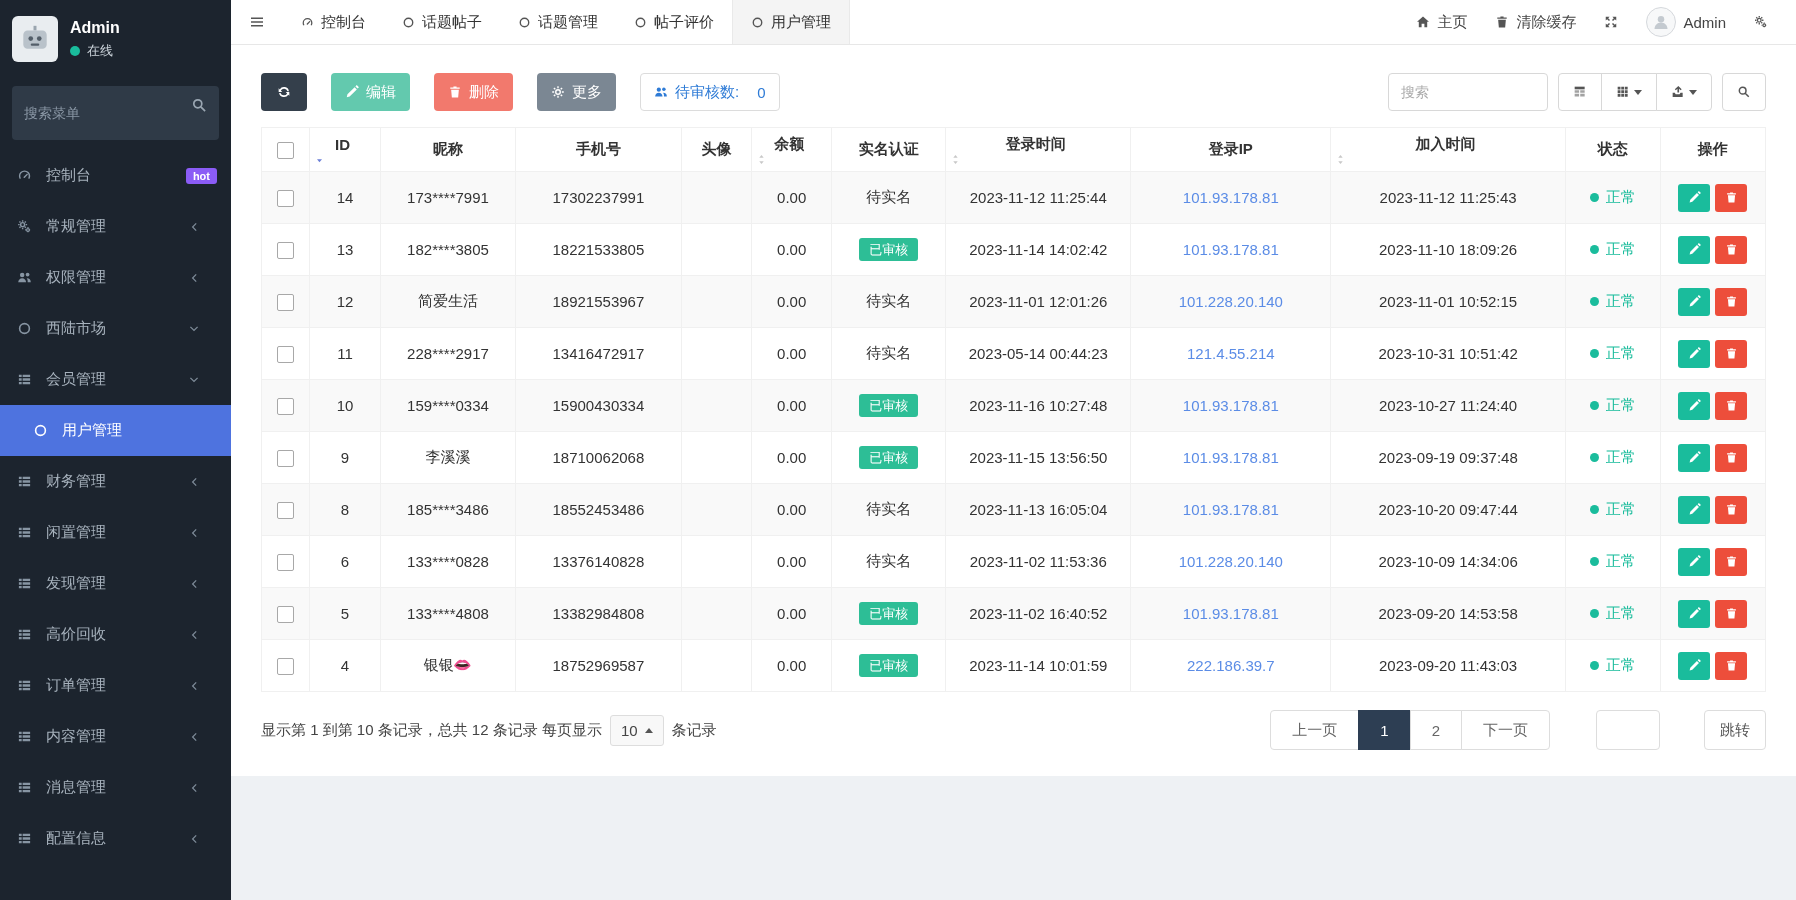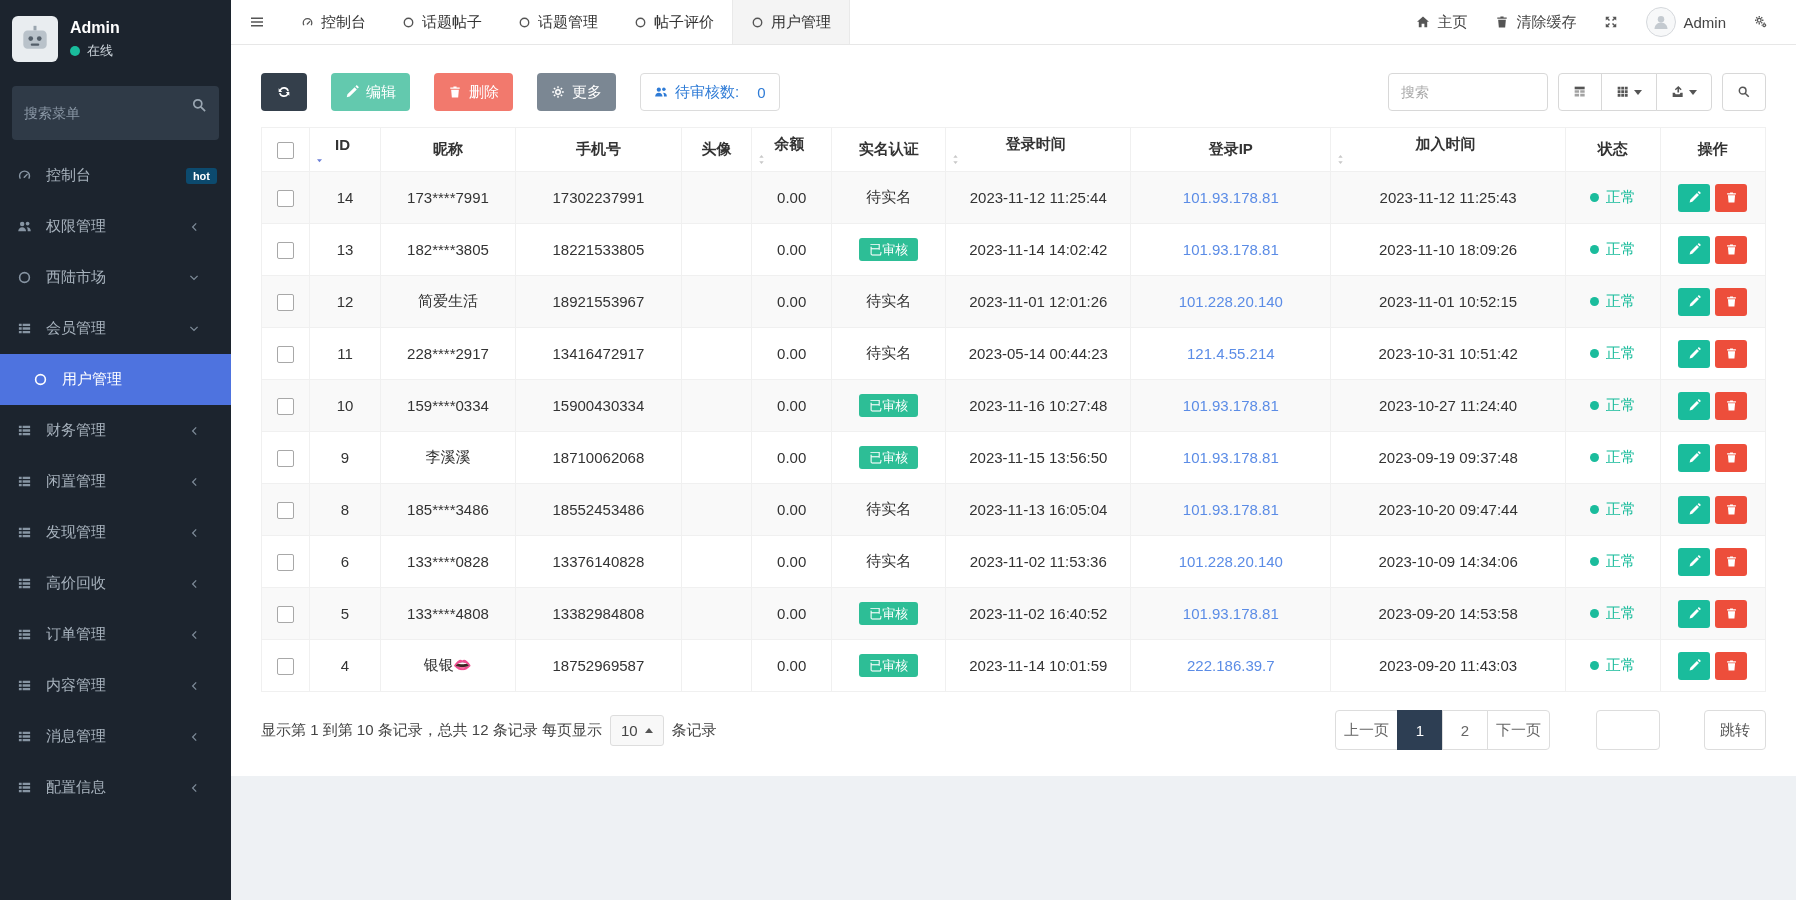--- a/index.html
+++ b/index.html
@@ -23,21 +23,21 @@
   .side-search input::placeholder { color:#8a97a5; }
   .side-search .ic { position:absolute; right:12px; top:11px; color:#9aa6b2; font-size:16px; }
   .menu { list-style:none; margin-top:10px; }
   .menu li { height:51px; display:flex; align-items:center; padding:0 14px 0 17px; cursor:pointer; font-size:15px; color:#a7b2bd; }
   .menu li .ic { font-size:15px; margin-right:11px; color:#8795a3; width:18px; text-align:center; }
   .menu li .lbl { flex:1; }
   .menu li .chev { font-size:12px; color:#7d8a97; }
   .menu li.sub { padding-left:33px; }
   .menu li.active { background:#4e73df; color:#fff; }
   .menu li.active .ic { color:#fff; }
-  .badge-hot { background:#0c4a6e; color:#fff; font-size:11px; font-weight:bold; padding:2px 7px; border-radius:3px; }
+  .badge-hot { background:#8b5cf6; color:#fff; font-size:11px; font-weight:bold; padding:2px 7px; border-radius:3px; }
 
   
   .main { flex:1; display:flex; flex-direction:column; height:100%; }
   .navbar { height:45px; background:#fff; border-bottom:1px solid #e7e7e7; display:flex; align-items:stretch; }
   .nav-left { display:flex; align-items:stretch; flex:1; }
   .hamburger { display:flex; align-items:center; padding:0 18px; color:#555; cursor:pointer; font-size:16px; }
   .nav-tab { display:flex; align-items:center; gap:7px; padding:0 18px; color:#333; cursor:pointer; font-size:15px; }
   .nav-tab .ic { color:#555; font-size:13px; display:flex; }
   .nav-tab.active { background:#f4f4f4; border-left:1px solid #e9e9e9; border-right:1px solid #e9e9e9; }
   .nav-right { display:flex; align-items:center; padding-right:14px; }
@@ -88,21 +88,21 @@
   .st-normal .dot { width:9px; height:9px; }
   .op-btn { width:32px; height:28px; border:none; border-radius:3px; color:#fff; display:inline-flex; align-items:center; justify-content:center; cursor:pointer; font-size:13px; }
   .op-edit { background:#1abc9c; margin-right:5px; }
   .op-del { background:#ed4e3b; }
 
   
   .pagination { display:flex; align-items:center; margin-top:18px; color:#444; font-size:15px;gap:36px; }
   .pg-summary { flex:1; display:flex; align-items:center; gap:8px; }
   .page-size { border:1px solid #ddd; border-radius:3px; padding:6px 10px; display:inline-flex; align-items:center; gap:7px; cursor:pointer; background:#f8f8f8; color:#444; }
   .pg-controls { display:flex; align-items:center; }
-  .pg-btn { min-width:46px; height:40px; padding:0 8px; background:#fff; border:1px solid #ddd; color:#666; font-size:15px; display:inline-flex; align-items:center; justify-content:center; cursor:pointer; margin-left:-1px; font-family:inherit; }
+  .pg-btn { min-width:46px; height:40px; padding:0 21px; background:#fff; border:1px solid #ddd; color:#666; font-size:15px; display:inline-flex; align-items:center; justify-content:center; cursor:pointer; margin-left:-1px; font-family:inherit; }
   .pg-btn:first-child { border-radius:4px 0 0 4px; margin-left:0; }
   .pg-btn.last { border-radius:0 4px 4px 0; }
   .pg-btn.active { background:#2d3e53; border-color:#2d3e53; color:#fff; }
   .jump-input { width:64px; height:40px; border:1px solid #ddd; border-radius:4px; margin-left:10px; outline:none; padding:0 8px; font-family:inherit; }
   .btn-jump { height:40px; padding:0 15px; background:#fff; border:1px solid #ddd; border-radius:4px; color:#555; font-size:15px; margin-left:8px; cursor:pointer; font-family:inherit; }
 
   .ic svg { width:1em; height:1em; fill:currentColor; display:block; }
 </style>
 </head>
 <body>
@@ -140,20 +140,40 @@
     <ul class="menu" id="side-menu">
         <li>
           <span class="ic">
             <svg viewBox="0 0 16 16">
               <path d="M8 2.6a6 6 0 0 0-6 6c0 1.2.35 2.3.95 3.2l1.3-.85A4.5 4.5 0 0 1 3.5 8.6 4.5 4.5 0 0 1 8 4.1a4.5 4.5 0 0 1 4.5 4.5c0 .85-.24 1.64-.65 2.33l1.3.85c.6-.93.95-2.03.95-3.18a6 6 0 0 0-6-6z"></path>
               <path d="M7.2 9.2l3.6-3.3.9.9-3.3 3.6a.85.85 0 1 1-1.2-1.2z"></path>
             </svg>
           </span>
           <span class="lbl">控制台</span>
           <span class="badge-hot">hot</span>
+        </li>
+        <li>
+          <span class="ic">
+            <svg viewBox="0 0 16 16">
+              <g stroke="currentColor" stroke-width="1.5" fill="none">
+                <circle cx="6" cy="6" r="2.1"></circle>
+                <path d="M6 1.2v1.6M6 9.2v1.6M1.2 6h1.6M9.2 6h1.6M2.6 2.6l1.1 1.1M8.3 8.3l1.1 1.1M9.4 2.6L8.3 3.7M3.7 8.3L2.6 9.4"></path>
+              </g>
+              <g stroke="currentColor" stroke-width="1.3" fill="none">
+                <circle cx="11.7" cy="11.7" r="1.5"></circle>
+                <path d="M11.7 8.6v1.1M11.7 12.9v1.1M8.6 11.7h1.1M12.9 11.7h1.1"></path>
+              </g>
+            </svg>
+          </span>
+          <span class="lbl">常规管理</span>
+          <span class="ic chev">
+            <svg viewBox="0 0 16 16">
+              <path d="M10.3 2.6L5 8l5.3 5.4 1.2-1.2L7.4 8l4.1-4.2z"></path>
+            </svg>
+          </span>
         </li>
         <li>
           <span class="ic">
             <svg viewBox="0 0 16 16">
               <circle cx="5.5" cy="5.3" r="2.4"></circle>
               <path d="M1.3 13c0-2.3 1.9-4.2 4.2-4.2s4.2 1.9 4.2 4.2z"></path>
               <circle cx="11.3" cy="4.8" r="2"></circle>
               <path d="M10.4 8.9a4.2 4.2 0 0 1 4.3 4.1h-3.3a5.6 5.6 0 0 0-1-4.1z"></path>
             </svg>
           </span>

